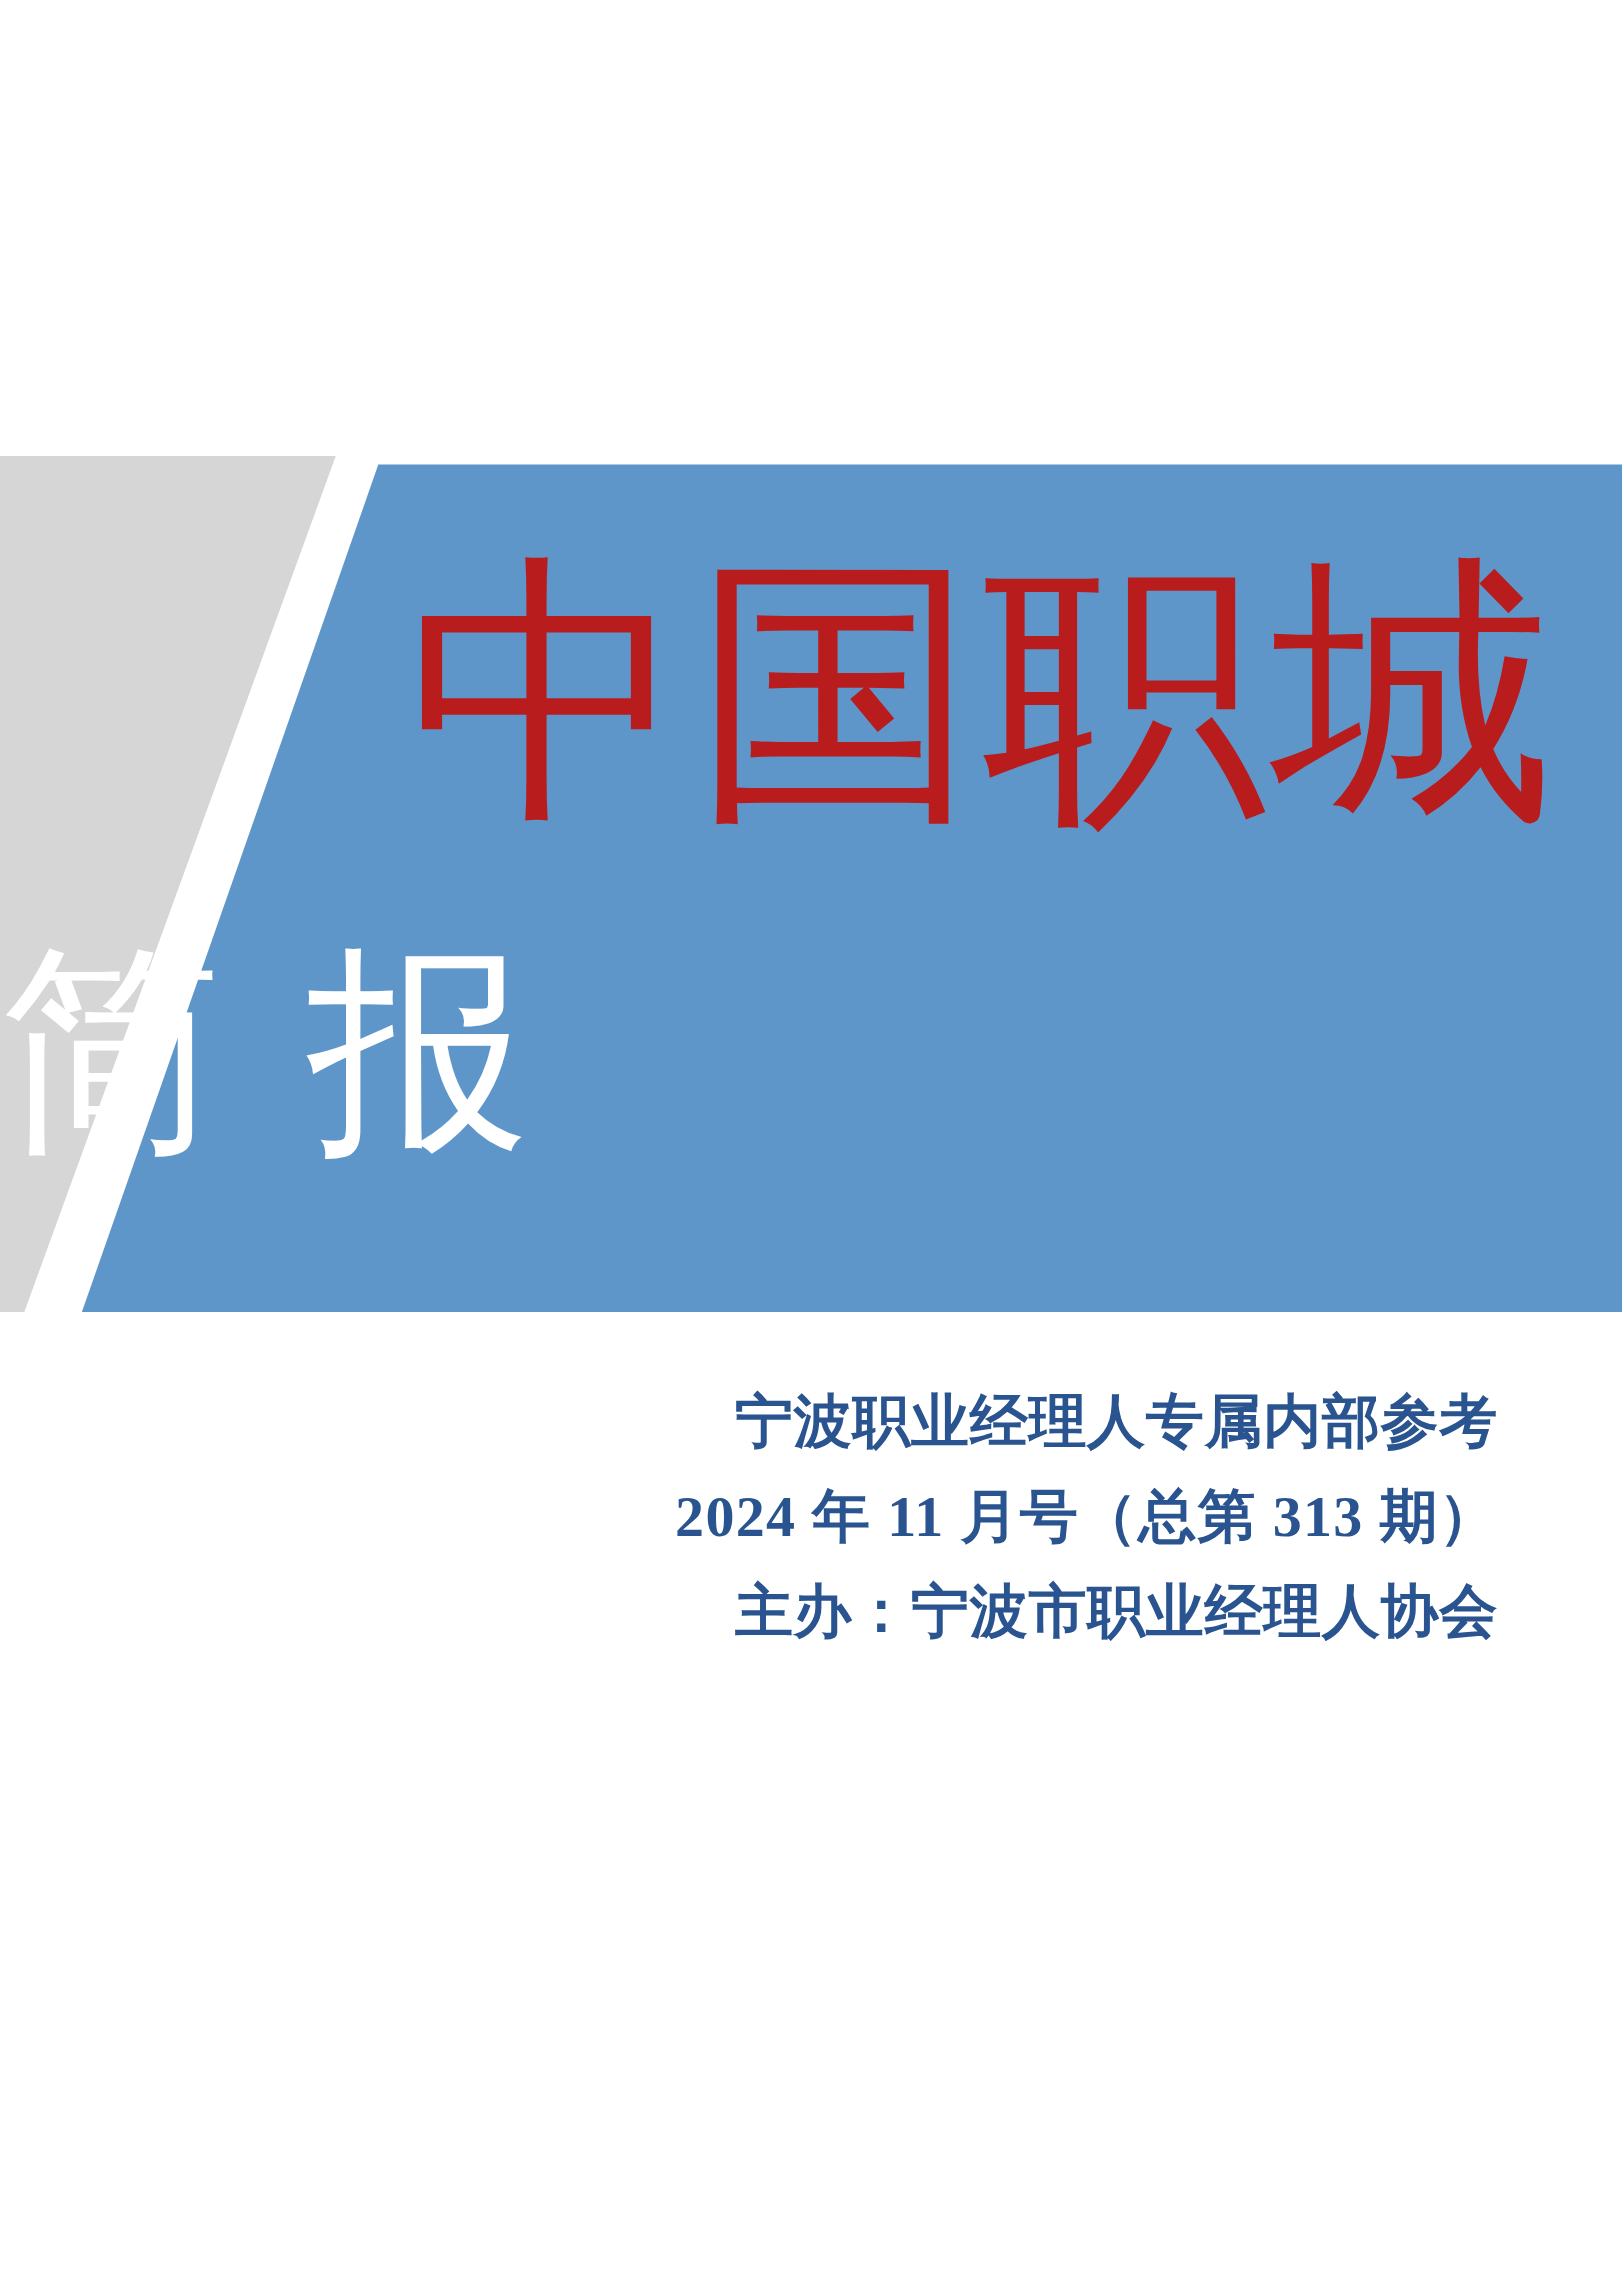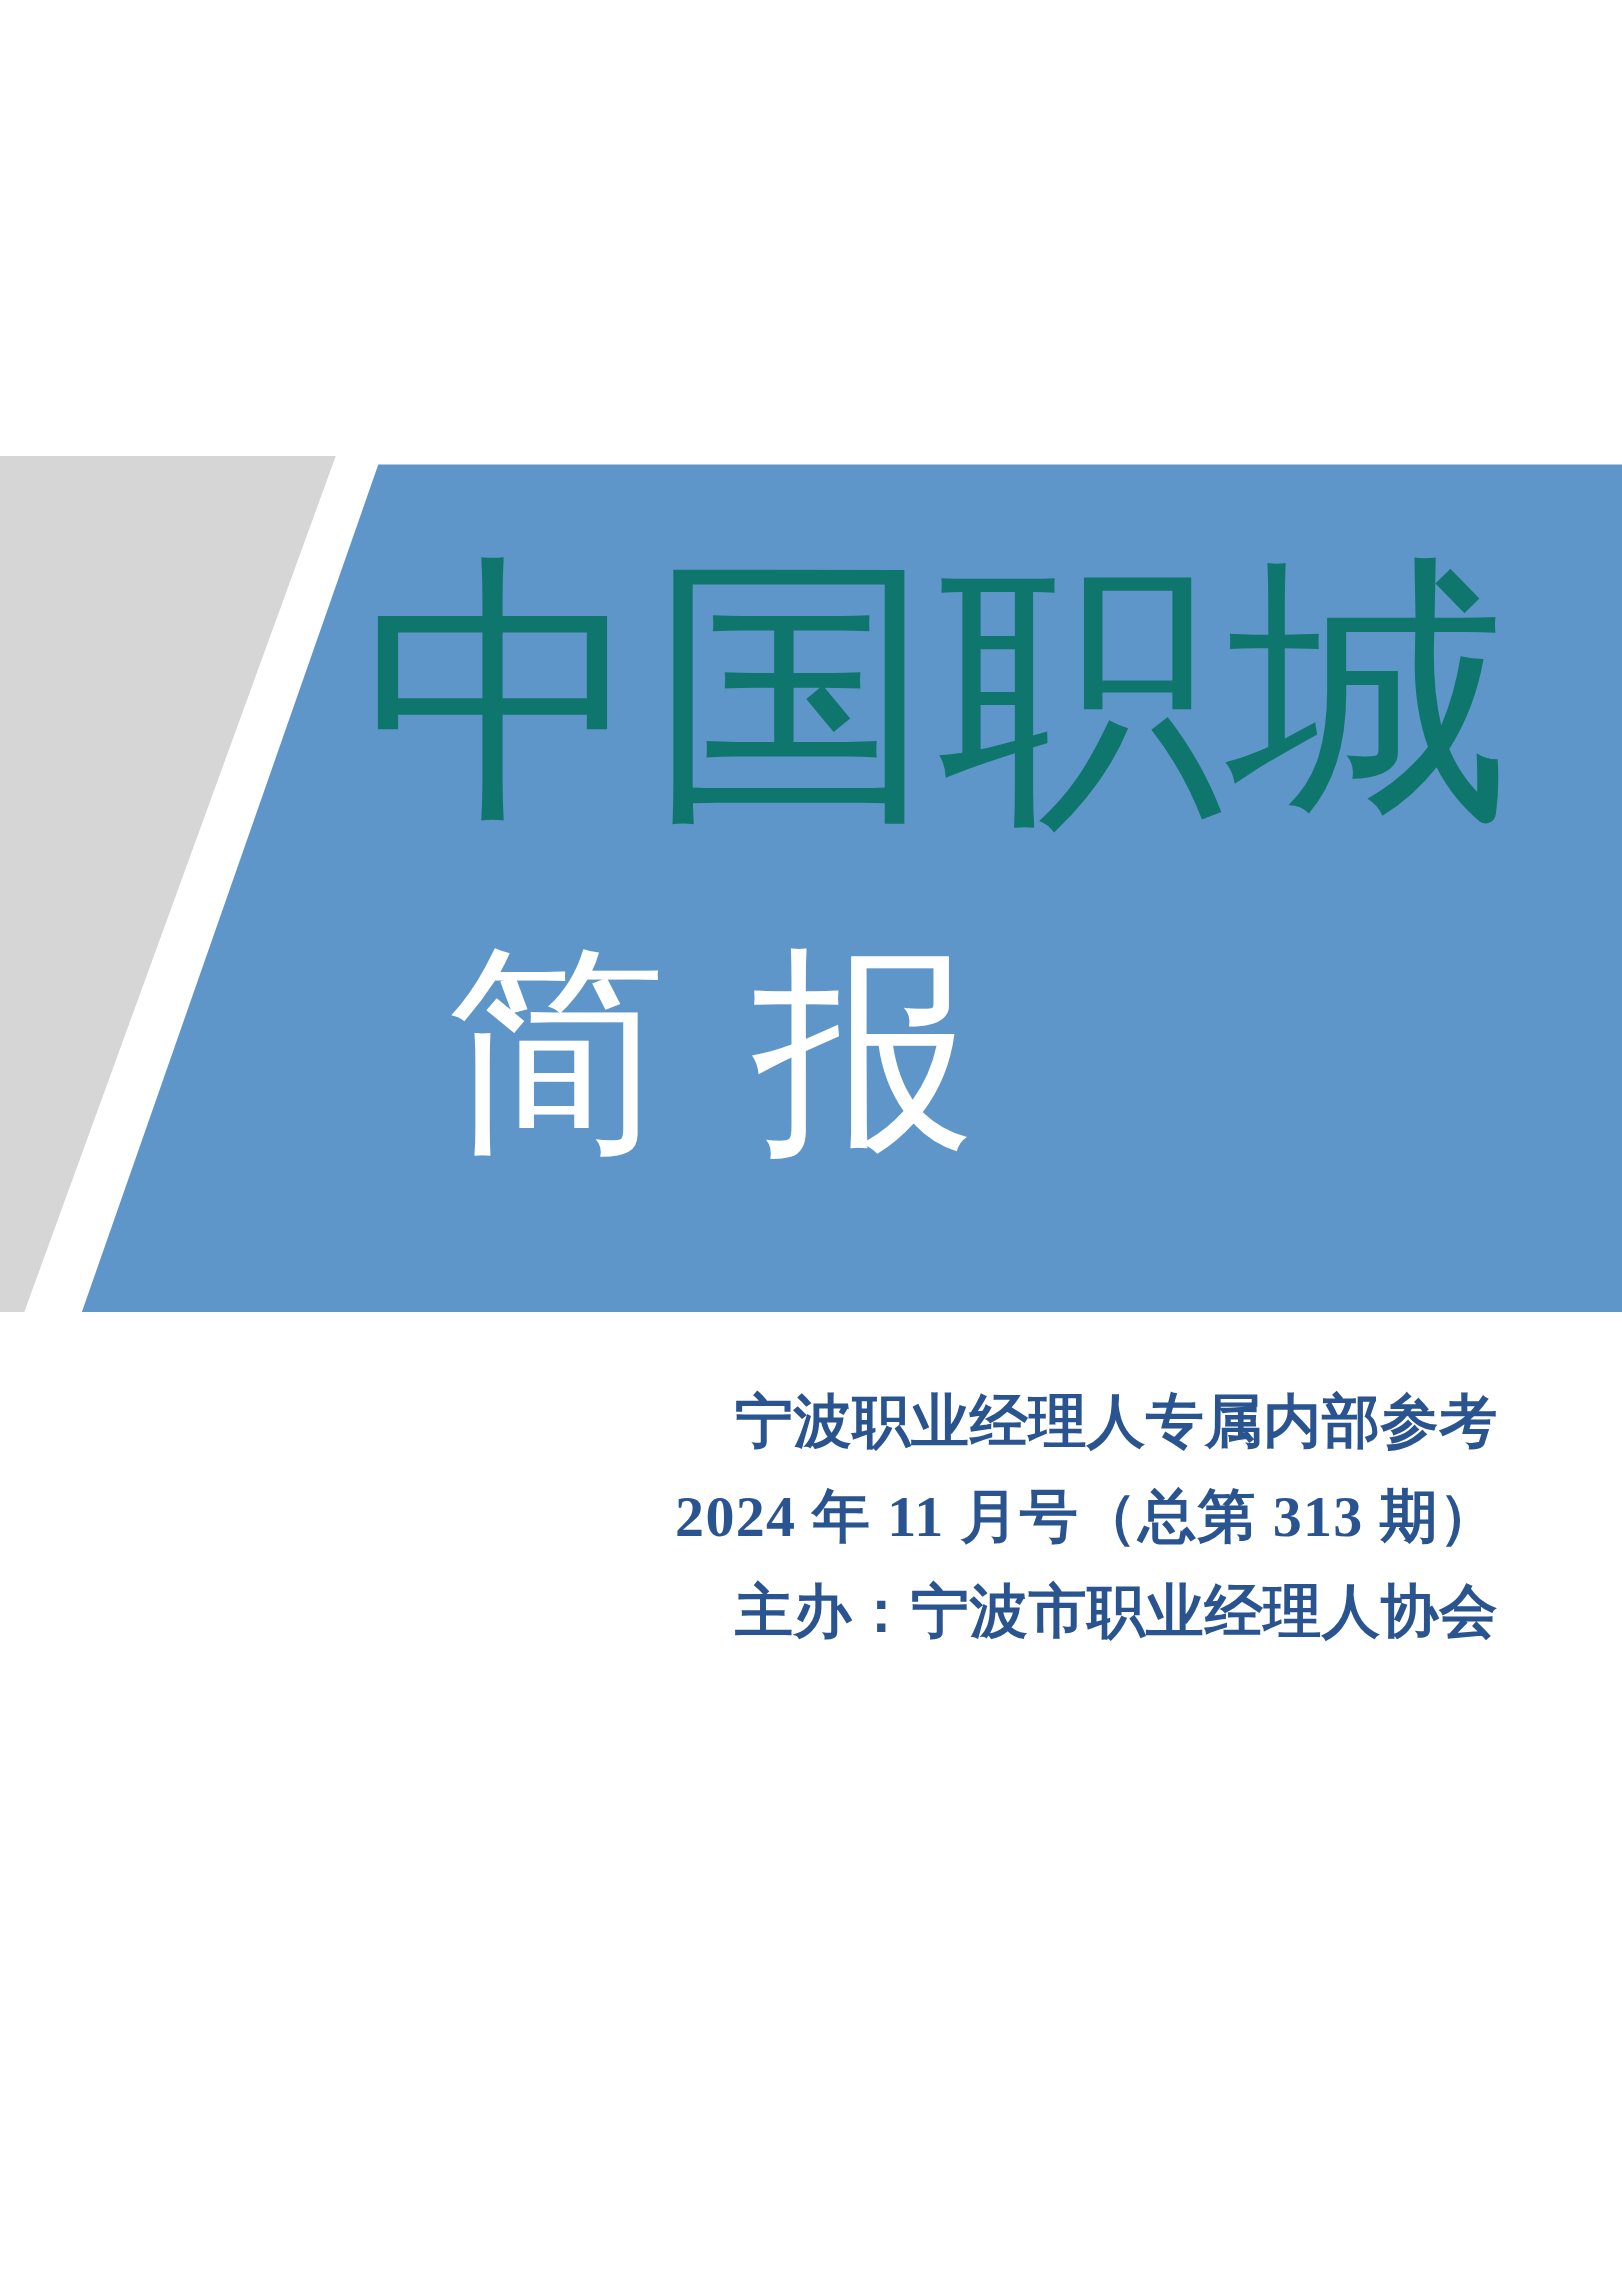--- a/index.html
+++ b/index.html
@@ -47,35 +47,36 @@
     height: 1348px;
     pointer-events: none;
   }
 
   .title-main {
     position: absolute;
     left: 0;
     top: 553px;
     width: 1515px;
     text-align: right;
-    color: #0f766e;
+    color: #b91c1c;
     font-size: 283px;
     line-height: 1.0;
     font-weight: 400;
     letter-spacing: 5.2px;
     white-space: nowrap;
     font-family: "Liberation Serif", "DejaVu Serif", serif;
+    padding-left: 44px;
   }
 
   .title-sub {
     position: absolute;
     left: 0;
     top: 942px;
     width: 1505px;
-    text-align: center;
+    text-align: left;
     color: #ffffff;
     font-size: 222px;
     line-height: 1.0;
     font-weight: 400;
     letter-spacing: 85px;
     white-space: nowrap;
     font-family: "Liberation Serif", "DejaVu Serif", serif;
   }
 
   

